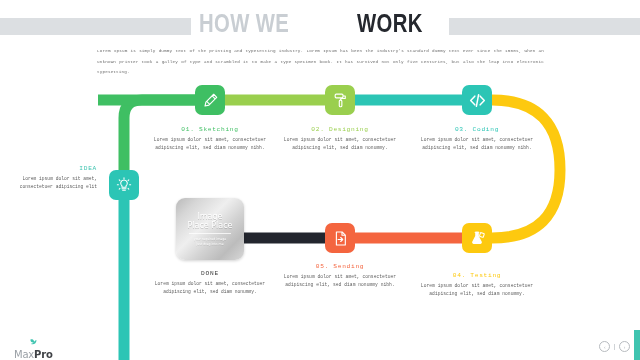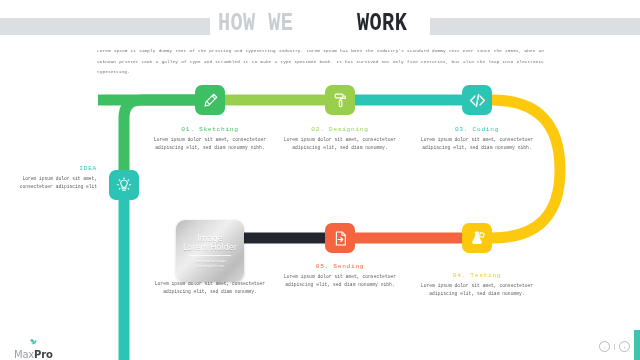--- a/index.html
+++ b/index.html
@@ -13,21 +13,21 @@
   .title-band{
     position:absolute;left:0;top:18px;width:640px;height:17px;
     background:#dcdfe2;
   }
   .title-wrap{
     position:absolute;left:0;top:8px;width:640px;height:30px;
     display:flex;align-items:center;justify-content:center;z-index:3;
   }
   .title-inner{
     background:#ffffff;padding:0 8px;display:flex;align-items:baseline;
-    font-family:Liberation Mono, monospace;
+    font-family:Liberation Sans, sans-serif;
     letter-spacing:.5px;
     gap:48px;
   }
   .t-light{font-size:26px;font-weight:700;color:#c9ced3;font-stretch:condensed;
     transform:scaleX(.78);transform-origin:left center;display:inline-block;}
   .t-dark{font-size:26px;font-weight:700;color:#25282e;font-stretch:condensed;
     transform:scaleX(.78);transform-origin:left center;display:inline-block;margin-left:-6px;}
 
   .intro{
     position:absolute;left:97px;top:42px;width:447px;
@@ -62,21 +62,21 @@
     font-family:"Liberation Mono", monospace;font-size:6.2px;
     letter-spacing:.7px;color:#3fc4b0;margin:0 0 3px 0;
   }
   .idea-block .b{
     font-family:"Liberation Mono", monospace;font-size:4.6px;line-height:1.85;
     color:#5c5c5c;margin:0;
   }
 
   
   .ph{
-    position:absolute;left:176px;top:220px;width:68px;height:62px;border-radius:9px;
+    position:absolute;left:176px;top:198px;width:68px;height:62px;border-radius:9px;
     background:linear-gradient(135deg,#b9b9b9 0%,#d6d6d6 18%,#efefef 42%,#d2d2d2 62%,#bcbcbc 80%,#d8d8d8 100%);
     box-shadow:0 1px 3px rgba(0,0,0,.18);
     display:flex;flex-direction:column;align-items:center;justify-content:center;z-index:6;
   }
   .ph .l1{font-family:"DejaVu Sans","Liberation Sans",sans-serif;font-size:8px;color:#ffffff;
     text-shadow:0 1px 0 rgba(0,0,0,.18);line-height:1.15;}
   .ph .l2{font-family:"DejaVu Sans","Liberation Sans",sans-serif;font-size:8px;color:#ffffff;
     text-shadow:0 1px 0 rgba(0,0,0,.18);line-height:1.15;}
   .ph .rule{width:42px;height:1px;background:rgba(255,255,255,.75);margin:3px 0 3px;}
   .ph .l3{font-family:"DejaVu Sans","Liberation Sans",sans-serif;font-size:3.2px;color:#ffffff;
@@ -204,21 +204,21 @@
     <p class="b">Lorem ipsum dolor sit amet, consectetuer adipiscing elit, sed diam nonummy nibh.</p>
   </div>
 
   <div class="idea-block">
     <p class="h">IDEA</p>
     <p class="b">Lorem ipsum dolor sit amet, consectetuer adipiscing elit</p>
   </div>
 
   <div class="ph">
     <div class="l1">Image</div>
-    <div class="l2">Lorem Holder</div>
+    <div class="l2">Place Place</div>
     <div class="rule"></div>
     <div class="l3">
       <span>your required image</span><br>
       <span>just drag into me</span>
     </div>
   </div>
 
   <div class="done-block">
     <p class="h">DONE</p>
     <p class="b">Lorem ipsum dolor sit amet, consectetuer adipiscing elit, sed diam nonummy.</p>

